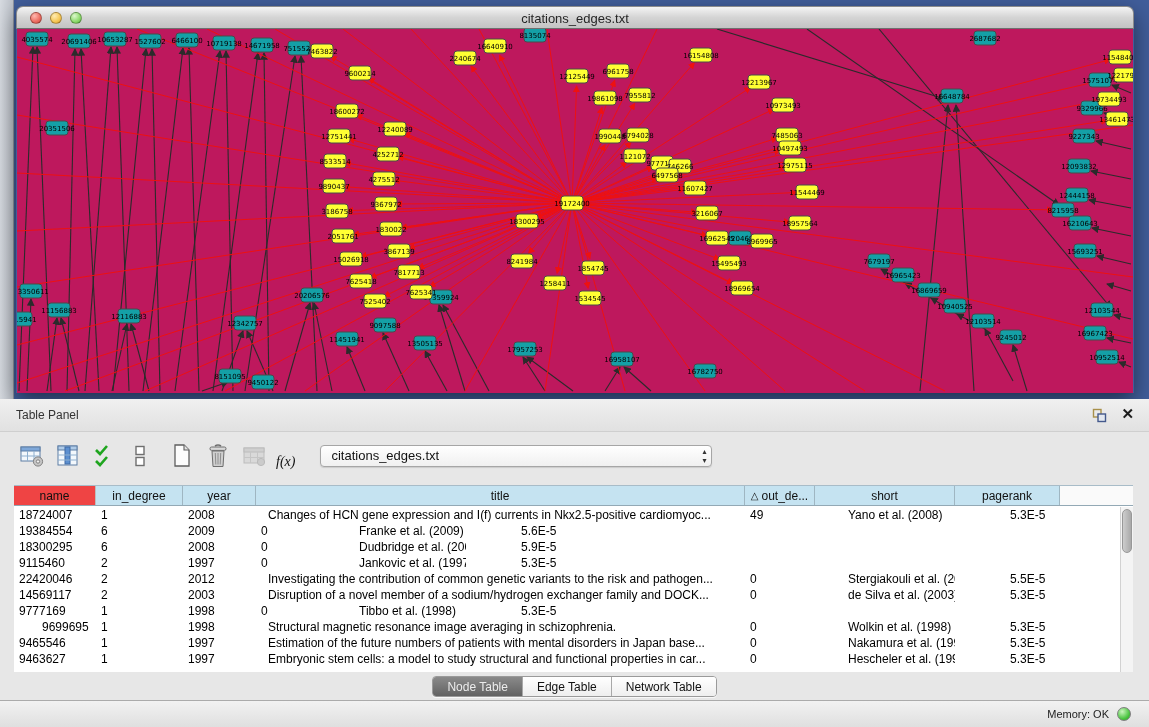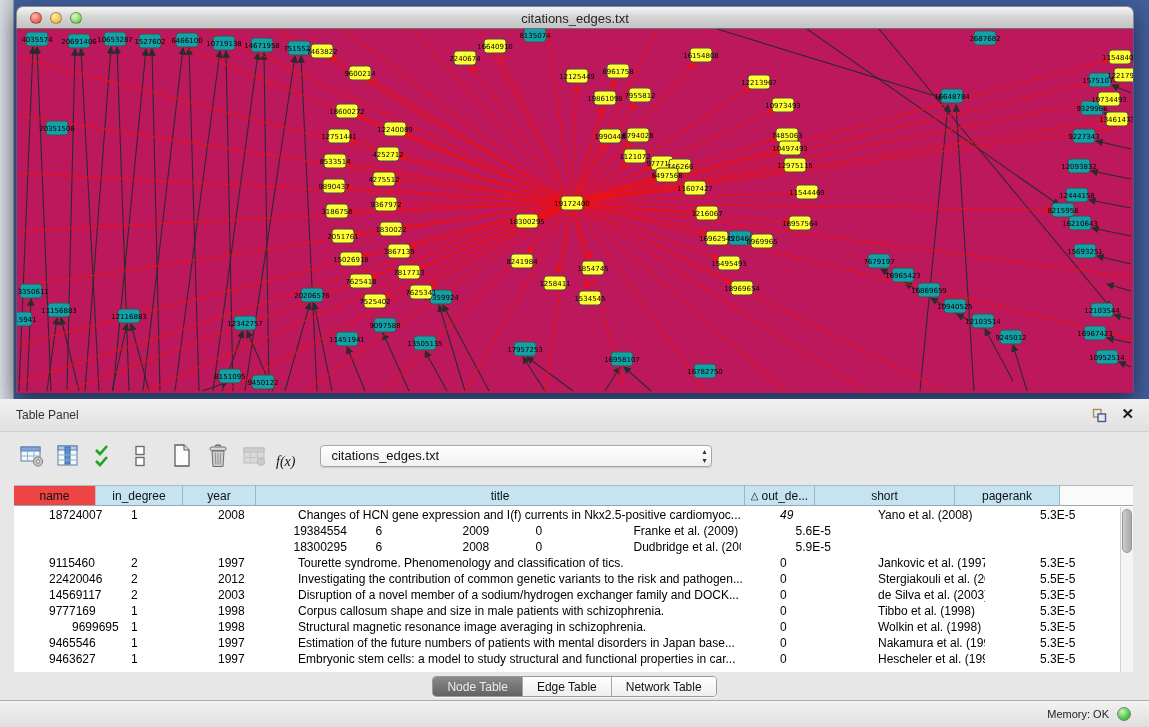--- a/index.html
+++ b/index.html
@@ -38,21 +38,21 @@
   .combo-arrows { position:absolute; right:5px; top:1px; font-size:8px; line-height:9px; color:#333; text-align:center; }
 
   .table-wrap { position:absolute; left:14px; width:1119px; top:86px; height:187px; background:#FFF; }
   .thead { display:flex; height:21px; border-top:1px solid #A8BCC8; border-bottom:1px solid #93A9B5; }
   .th { border-right:1px solid #9FB6C2; background:#C5E3F1; font-size:12px; color:#111;
     display:flex; align-items:center; justify-content:center; white-space:nowrap; overflow:hidden; flex:none; }
   .th.plain { background:#ef4444; border-right:1px solid #BDBDBD; }
   .th.filler { background:#FAFAFA; border-right:none; flex:1; }
   .sort-tri { font-size:10px; margin-right:3px; }
   .tbody { position:absolute; left:0; right:13px; top:22px; bottom:0; overflow:hidden; }
-  .tr { display:flex; height:16px;justify-content:center; }
+  .tr { display:flex; height:16px; }
   .td { font-size:12px; line-height:16px; color:#000; white-space:nowrap; overflow:hidden; flex:none; }
   .c0,.c1,.c2,.c4 { padding-left:5px; }
   .c3 { padding-left:12px; }
   .c5 { padding-left:33px; }
   .c6 { padding-left:55px; }
   .vscroll { position:absolute; right:0; top:22px; width:13px; bottom:0; background:#F4F4F4; border-left:1px solid #D2D2D2; }
   .vthumb { position:absolute; left:1px; right:1px; top:2px; height:44px; border-radius:6px;
     background:linear-gradient(90deg,#CDCDCD,#A9A9A9); border:1px solid #989898; }
 
   .tabbar { position:absolute; left:0; right:0; top:273px; height:28px; display:flex; justify-content:center; align-items:center; }
@@ -749,21 +749,21 @@
           <span>pagerank</span>
         </div>
         <div class="th filler"></div>
       </div>
     <div class="tbody" id="tbody">
         <div class="tr">
           <div class="td c0" style="width: 82px;">18724007</div>
           <div class="td c1" style="width: 87px;">1</div>
           <div class="td c2" style="width: 73px;">2008</div>
           <div class="td c3" style="width: 489px;">Changes of HCN gene expression and I(f) currents in Nkx2.5-positive cardiomyoc...</div>
-          <div class="td c4" style="width: 70px; font-style: italic;">49</div>
+          <div class="td c4" style="width: 70px;">49</div>
           <div class="td c5" style="width: 140px;">Yano et al. (2008)</div>
           <div class="td c6" style="width: 105px;">5.3E-5</div>
         </div>
         <div class="tr">
           <div class="td c0" style="width: 82px;">19384554</div>
           <div class="td c1" style="width: 87px;">6</div>
           <div class="td c2" style="width: 73px;">2009</div>
           <div class="td c4" style="width: 70px;">0</div>
           <div class="td c5" style="width: 140px;">Franke et al. (2009)</div>
           <div class="td c6" style="width: 105px;">5.6E-5</div>
@@ -773,21 +773,20 @@
           <div class="td c1" style="width: 87px;">6</div>
           <div class="td c2" style="width: 73px;">2008</div>
           <div class="td c4" style="width: 70px;">0</div>
           <div class="td c5" style="width: 140px;">Dudbridge et al. (2008)</div>
           <div class="td c6" style="width: 105px;">5.9E-5</div>
         </div>
         <div class="tr">
           <div class="td c0" style="width: 82px;">9115460</div>
           <div class="td c1" style="width: 87px;">2</div>
           <div class="td c2" style="width: 73px;">1997</div>
-          <div class="td c3" style="width: 489px;">Tourette syndrome. Phenomenology and classification of tics.</div>
           <div class="td c4" style="width: 70px;">0</div>
           <div class="td c5" style="width: 140px;">Jankovic et al. (1997)</div>
           <div class="td c6" style="width: 105px;">5.3E-5</div>
         </div>
         <div class="tr">
           <div class="td c0" style="width: 82px;">22420046</div>
           <div class="td c1" style="width: 87px;">2</div>
           <div class="td c2" style="width: 73px;">2012</div>
           <div class="td c3" style="width: 489px;">Investigating the contribution of common genetic variants to the risk and pathogen...</div>
           <div class="td c4" style="width: 70px;">0</div>
@@ -800,21 +799,20 @@
           <div class="td c2" style="width: 73px;">2003</div>
           <div class="td c3" style="width: 489px;">Disruption of a novel member of a sodium/hydrogen exchanger family and DOCK...</div>
           <div class="td c4" style="width: 70px;">0</div>
           <div class="td c5" style="width: 140px;">de Silva et al. (2003)</div>
           <div class="td c6" style="width: 105px;">5.3E-5</div>
         </div>
         <div class="tr">
           <div class="td c0" style="width: 82px;">9777169</div>
           <div class="td c1" style="width: 87px;">1</div>
           <div class="td c2" style="width: 73px;">1998</div>
-          <div class="td c3" style="width: 489px;">Corpus callosum shape and size in male patients with schizophrenia.</div>
           <div class="td c4" style="width: 70px;">0</div>
           <div class="td c5" style="width: 140px;">Tibbo et al. (1998)</div>
           <div class="td c6" style="width: 105px;">5.3E-5</div>
         </div>
         <div class="tr">
           <div class="td c0" style="width: 82px; padding-left: 28px;">9699695</div>
           <div class="td c1" style="width: 87px;">1</div>
           <div class="td c2" style="width: 73px;">1998</div>
           <div class="td c3" style="width: 489px;">Structural magnetic resonance image averaging in schizophrenia.</div>
           <div class="td c4" style="width: 70px;">0</div>

